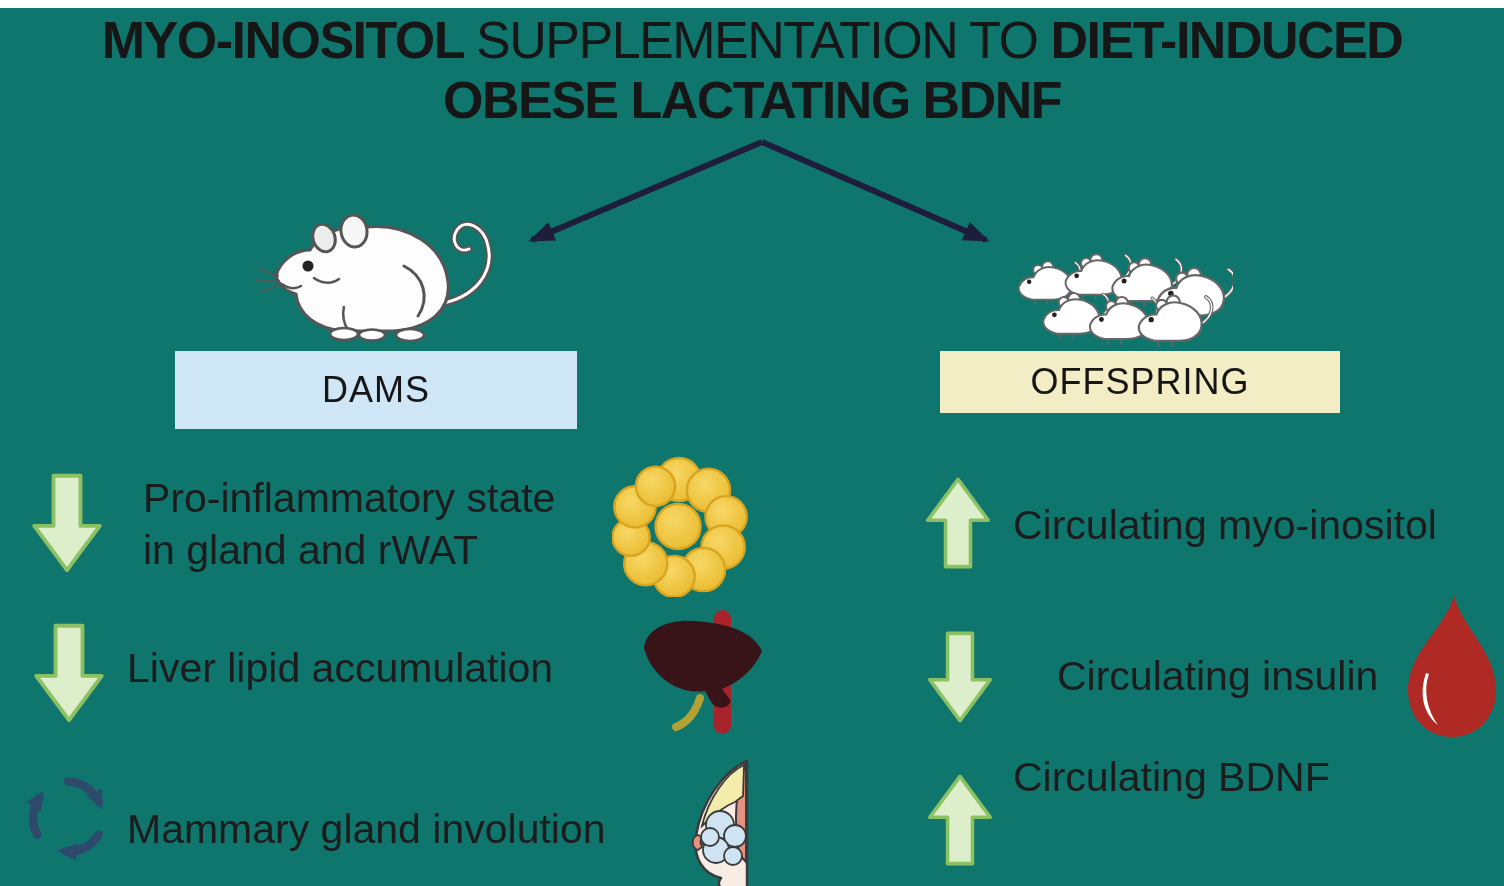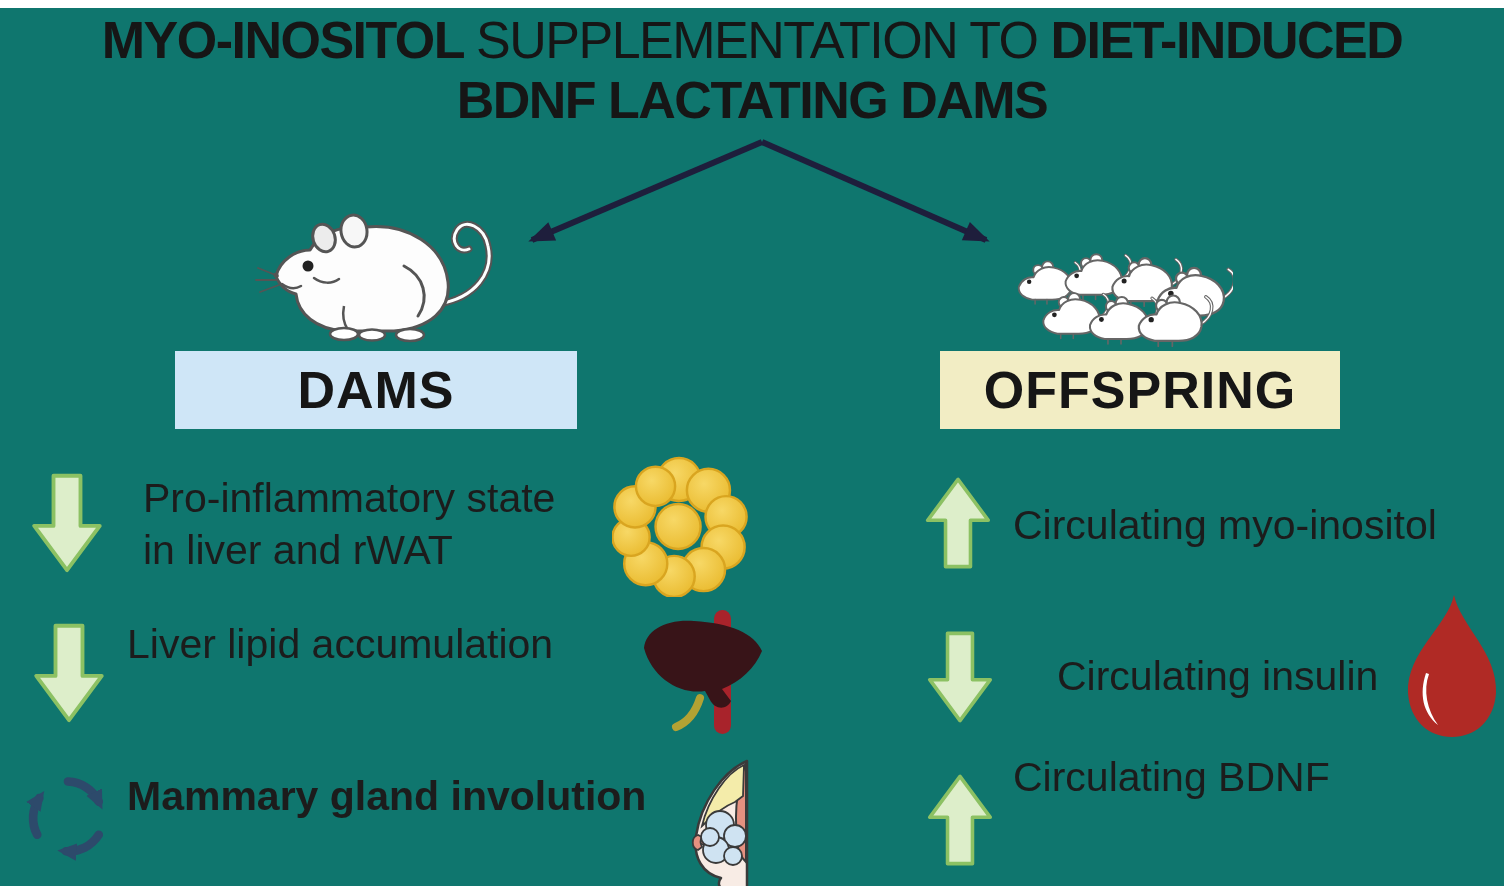--- a/index.html
+++ b/index.html
@@ -7,39 +7,39 @@
           font-family:"Liberation Sans", sans-serif;color:#1a1a1a;margin-top:8px;}
 
   
   .title{position:absolute;top:2px;left:0;width:100%;text-align:center;
          font-size:52px;line-height:60px;letter-spacing:-1.5px;color:#161616;}
   .title .b{font-weight:700;}
   .title .r{font-weight:400;}
 
   
   .label-box{position:absolute;display:flex;align-items:center;justify-content:center;
-             font-size:52px;font-weight:700;letter-spacing:1px;color:#161616;}
+             font-size:36px;font-weight:400;letter-spacing:1px;color:#161616;}
   #dams-box{left:175px;top:343px;width:402px;height:78px;background:#cfe6f7;}
-  #offspring-box{left:940px;top:343px;width:400px;height:78px;background:#f2edc4;}
+  #offspring-box{left:940px;top:343px;width:400px;height:62px;background:#f2edc4;}
 
   
   .row-text{position:absolute;font-size:41px;line-height:52px;color:#1c1c1c;white-space:nowrap;}
 
   
   .abs{position:absolute;}
   svg{display:block;}
 </style>
 </head>
 <body>
 
 <div id="figure">
 
   <div class="title">
     <div><span class="b">MYO-INOSITOL </span><span class="r">SUPPLEMENTATION TO </span><span class="b">DIET-INDUCED</span></div>
-    <div class="b">BDNF LACTATING DAMS</div>
+    <div class="b">OBESE LACTATING BDNF</div>
   </div>
 
   <div class="abs" style="left:498px;top:124px;width:524px;height:125px;">
     <svg width="524" height="125" viewBox="0 0 524 125">
       <defs>
         <marker id="mNavy" markerUnits="userSpaceOnUse" markerWidth="32" markerHeight="26" refX="24" refY="12" orient="auto">
           <path d="M2,2 L28,12 L2,22 Z" fill="#1e1e3c"></path>
         </marker>
       </defs>
       <path d="M264,10 L34,108" stroke="#1e1e3c" stroke-width="6" fill="none" marker-end="url(#mNavy)"></path>
@@ -98,21 +98,21 @@
     <span>OFFSPRING</span>
   </div>
 
   <div class="abs" style="left:28px;top:462px;width:78px;height:106px;">
     <svg width="78" height="106" viewBox="0 0 80 110">
       <path d="M26,6 H54 V58 H74 L40,104 L6,58 H26 Z" fill="#ddeeca" stroke="#8cc163" stroke-width="4" stroke-linejoin="round"></path>
     </svg>
   </div>
   <div class="row-text" style="left:143px;top:464px;">
     <div>Pro-inflammatory state</div>
-    <div>in liver and rWAT</div>
+    <div>in gland and rWAT</div>
   </div>
   <div class="abs" style="left:612px;top:447px;width:138px;height:142px;">
     <svg width="138" height="142" viewBox="0 0 140 145">
       <defs>
         <radialGradient id="fatG" cx="40%" cy="35%" r="75%">
           <stop offset="0%" stop-color="#f7d866"></stop>
           <stop offset="100%" stop-color="#e9b92c"></stop>
         </radialGradient>
       </defs>
       <g fill="url(#fatG)" stroke="#d9a520" stroke-width="2.5">
@@ -129,21 +129,21 @@
         <circle cx="44" cy="32" r="20"></circle>
       </g>
     </svg>
   </div>
 
   <div class="abs" style="left:30px;top:612px;width:78px;height:106px;">
     <svg width="78" height="106" viewBox="0 0 80 110">
       <path d="M26,6 H54 V58 H74 L40,104 L6,58 H26 Z" fill="#ddeeca" stroke="#8cc163" stroke-width="4" stroke-linejoin="round"></path>
     </svg>
   </div>
-  <div class="row-text" style="left:127px;top:610px;">
+  <div class="row-text" style="left:127px;top:634px;">
     <div>Liver lipid accumulation</div>
   </div>
   <div class="abs" style="left:638px;top:598px;width:130px;height:132px;">
     <svg width="130" height="132" viewBox="0 0 130 132">
       <rect x="76" y="4" width="17" height="124" rx="8.5" fill="#a8232b"></rect>
       <path d="M62,92 C57,108 48,117 38,121" stroke="#b3a233" stroke-width="8" fill="none" stroke-linecap="round"></path>
       <path d="M6,42 C8,24 28,13 56,15 C92,17 116,27 124,45 C117,62 102,76 84,83 L93,95 C89,104 77,104 72,94 L67,85 C42,89 14,72 6,42 Z" fill="#381418"></path>
     </svg>
   </div>
 
@@ -154,21 +154,21 @@
           <path d="M0,0 L20,9 L0,18 Z" fill="#2d4a6b"></path>
         </marker>
       </defs>
       <g stroke="#2d4a6b" stroke-width="9" fill="none" stroke-linecap="round">
         <path d="M50,13 A37,37 0 0 1 82,34" marker-end="url(#mCyc)"></path>
         <path d="M50,13 A37,37 0 0 1 82,34" transform="rotate(120 50 50)" marker-end="url(#mCyc)"></path>
         <path d="M50,13 A37,37 0 0 1 82,34" transform="rotate(240 50 50)" marker-end="url(#mCyc)"></path>
       </g>
     </svg>
   </div>
-  <div class="row-text" style="left:127px;top:762px;font-weight:bold;">
+  <div class="row-text" style="left:127px;top:795px;">
     <div>Mammary gland involution</div>
   </div>
   <div class="abs" style="left:683px;top:750px;width:92px;height:136px;">
     <svg width="92" height="136" viewBox="0 0 92 136">
       <path d="M64,3 C40,13 18,45 13,78 C10,100 20,116 38,120 C34,125 36,131 42,132 L64,133 Z" fill="#f8ece5" stroke="#3a3a3a" stroke-width="2.5" stroke-linejoin="round"></path>
       <path d="M63,5 C54,28 50,60 56,96 L63,104 Z" fill="#e59180" stroke="#3a3a3a" stroke-width="2"></path>
       <path d="M61,7 C43,15 25,42 19,68 C30,57 42,48 52,44 L60,38 Z" fill="#f4ecaa" stroke="#3a3a3a" stroke-width="1.8"></path>
       <path d="M42,80 C32,79 22,81 14,84 C22,88 32,90 42,92 Z" fill="#e59180" stroke="#3a3a3a" stroke-width="1.8"></path>
       <path d="M15,77 C8,79 8,90 15,92 L19,89 C17,85 17,82 19,79 Z" fill="#e59180" stroke="#3a3a3a" stroke-width="1.8"></path>
       <g fill="#cfe3f2" stroke="#3a3a3a" stroke-width="1.8">

